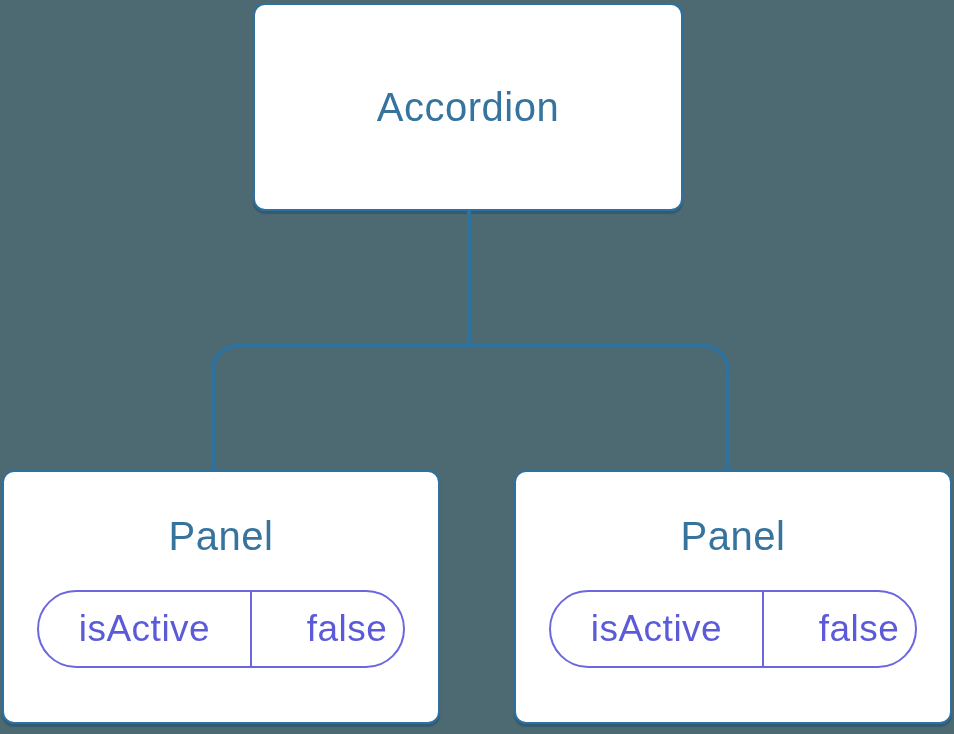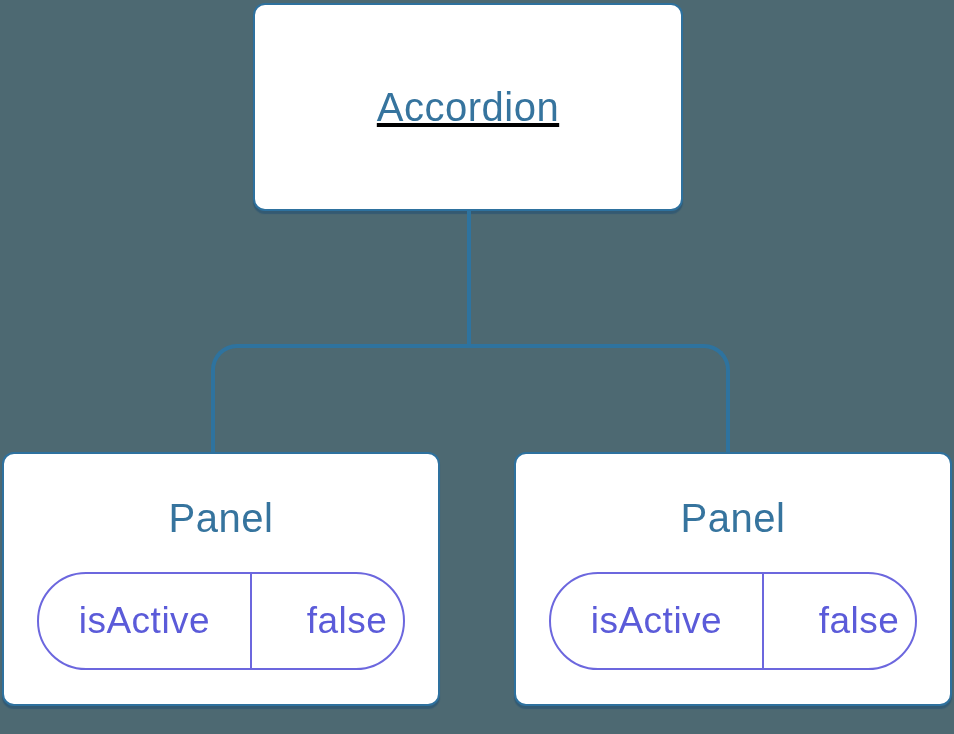--- a/index.html
+++ b/index.html
@@ -24,21 +24,21 @@
   }
   .node{
     position:absolute;
     background:var(--box-bg);
     border:2px solid var(--box-border);
     border-radius:12px;
     box-shadow:0 3px 1px rgba(23,74,115,0.45);
   }
   .node-root{
     left:253px;top:3px;width:430px;height:208px;
-    display:flex;align-items:center;justify-content:center;text-decoration:underline;
+    display:flex;align-items:center;justify-content:center;
   }
   .node-title{
     color:var(--title-text);
     font-size:40px;
     font-weight:500;
     line-height:48px;
     letter-spacing:0.5px;
     text-align:center;
   }
   .stem{
@@ -50,30 +50,30 @@
     position:absolute;
     left:211px;top:344px;width:519px;height:126px;
     border-top:4px solid var(--connector);
     border-left:4px solid var(--connector);
     border-right:4px solid var(--connector);
     border-bottom:none;
     border-radius:26px 26px 0 0;
     background:transparent;
   }
   .node-child{
-    top:452px;width:438px;height:254px;
+    top:470px;width:438px;height:254px;
   }
   .node-child .node-title{
     margin-top:40px;
   }
   .node-child-left{left:2px;}
   .node-child-right{left:514px;}
   .pill{
     margin:30px auto 0;
-    width:368px;height:98px;
+    width:368px;height:78px;
     border:2px solid var(--pill-border);
     border-radius:49px;
     display:flex;
     align-items:stretch;
     background:var(--box-bg);
   }
   .pill-key{
     width:58.5%;
     border-right:2px solid var(--pill-border);
     display:flex;align-items:center;justify-content:center;

